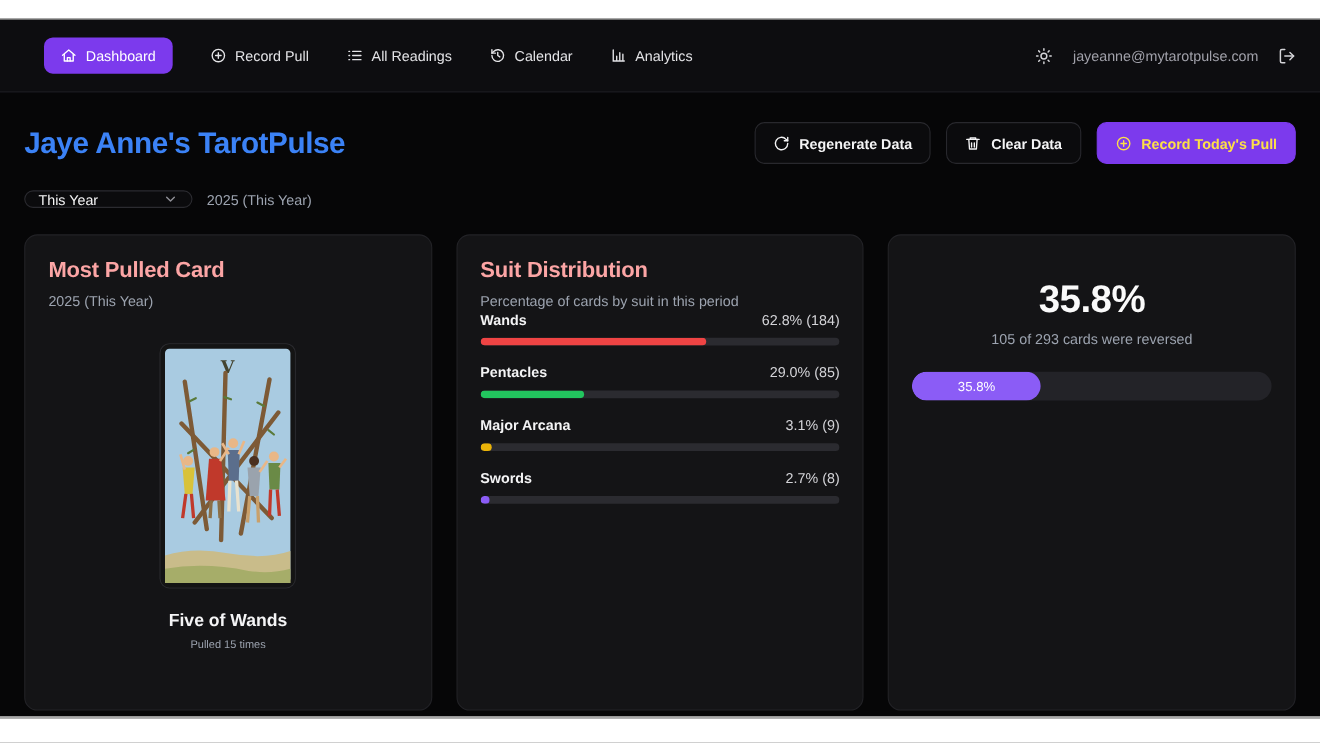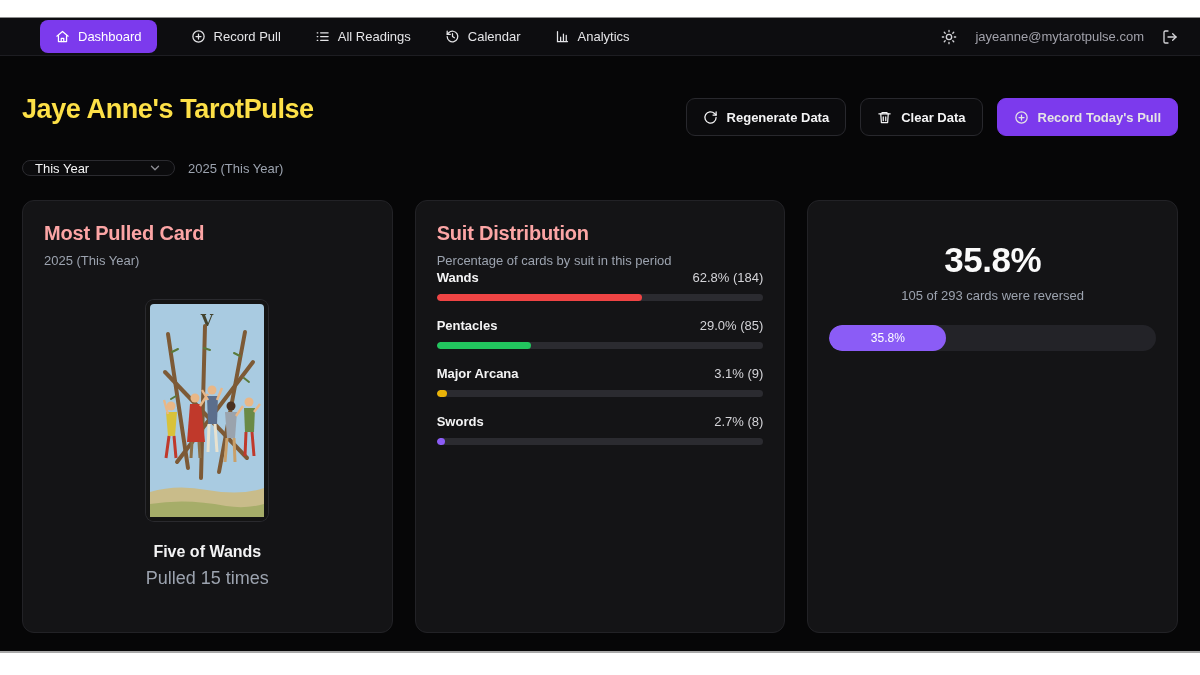--- a/index.html
+++ b/index.html
@@ -6,48 +6,48 @@
   html,body { width:1200px; height:675px; overflow:hidden; background:#ffffff; }
   body { font-family:"Liberation Sans", sans-serif; }
   .viewport { position:relative; width:1200px; height:675px; background:#ffffff; }
   .app {
     position:absolute; top:17px; left:0; width:1200px; height:636px;
     background:#060607; border-top:1px solid #8e8e8e; border-bottom:2px solid #a8a8a8;
     overflow:hidden;
   }
   
   .nav {
-    height:38px; background:#0d0d10; border-bottom:1px solid #1d1d22;
+    height:66px; background:#0d0d10; border-bottom:1px solid #1d1d22;
     display:flex; align-items:center; justify-content:space-between; padding:0 22px;
   }
   .nav-left { display:flex; align-items:center; gap:34px; margin-left:18px; }
   .nav-item {
     display:flex; align-items:center; gap:8px; background:none; border:none;
     color:#e4e4e7; font-size:13px; font-weight:500; cursor:pointer;
     font-family:"Liberation Sans", sans-serif;
   }
   .nav-pill {
     background:var(--accent,#7c3aed); color:#ffffff; border-radius:8px; padding:9px 15px;
   }
   .nav-item .ico { display:inline-flex; width:15px; height:15px; }
   .nav-right { display:flex; align-items:center; gap:18px; }
   .icon-btn { background:none; border:none; color:#d4d4d8; display:inline-flex; cursor:pointer; }
   .user-email { color:#a1a1aa; font-size:13px; }
   
   .main { padding:0 22px; }
   .page-header { display:flex; align-items:center; justify-content:space-between; margin-top:27px; }
-  .page-title { color:#fde047; font-size:27px; font-weight:700; letter-spacing:-0.4px; }
+  .page-title { color:#3b82f6; font-size:27px; font-weight:700; letter-spacing:-0.4px; }
   .actions { display:flex; align-items:flex-end; gap:14px; }
   .btn {
     display:flex; align-items:center; gap:9px; height:38px; padding:0 16px;
     border-radius:9px; font-size:13px; font-weight:600; cursor:pointer;
     font-family:"Liberation Sans", sans-serif;
   }
   .btn-ghost { background:#0b0b0d; border:1px solid #28282d; color:#f4f4f5; }
-  .btn-primary { background:var(--accent,#7c3aed); border:1px solid var(--accent,#7c3aed); color:#e5e5e5;margin-top:15px; }
+  .btn-primary { background:var(--accent,#7c3aed); border:1px solid var(--accent,#7c3aed); color:#fde047; }
   .btn .ico { display:inline-flex; width:15px; height:15px; }
   
   .filter-row { display:flex; align-items:center; margin-top:24px; }
   .select {
     width:153px; height:16px; display:flex; align-items:center; justify-content:space-between;
     background:#0b0b0d; border:1px solid #2b2b30; border-radius:8px; padding:0 12px;
     color:#f4f4f5; font-size:13px; font-weight:500; cursor:pointer;
     font-family:"Liberation Sans", sans-serif;
   }
   .select .ico { display:inline-flex; width:14px; height:14px; color:#8f8f96; }
@@ -58,21 +58,21 @@
     background:#141416; border:1px solid #222226; border-radius:12px;
     padding:21px; height:433px; overflow:hidden;
   }
   .card-title { color:#fca5a5; font-size:20px; font-weight:700; letter-spacing:-0.2px; }
   .card-sub { color:#9ca3af; font-size:13px; margin-top:8px; }
   
   .mp-body { display:flex; flex-direction:column; align-items:center; }
   .tarot-wrap { margin-top:32px; width:122px; height:221px; border-radius:8px; overflow:hidden;
     box-shadow:0 0 0 1px #2a2a2e; }
   .mp-name { color:#f4f4f5; font-size:16px; font-weight:600; margin-top:22px; }
-  .mp-count { color:#9ca3af; font-size:18px; margin-top:7px; }
+  .mp-count { color:#9ca3af; font-size:10px; margin-top:7px; }
   
   .suit-rows { margin-top:2px; }
   .suit-row { margin-bottom:17px; }
   .suit-head { display:flex; align-items:center; justify-content:space-between; }
   .suit-label { color:#f4f4f5; font-size:13px; font-weight:600; }
   .suit-value { color:#d4d4d8; font-size:13px; }
   .suit-track { margin-top:9px; height:7px; border-radius:4px; background:#2b2b30; overflow:hidden; }
   .suit-fill { height:100%; border-radius:4px; }
   
   .rev-body { text-align:center; }

